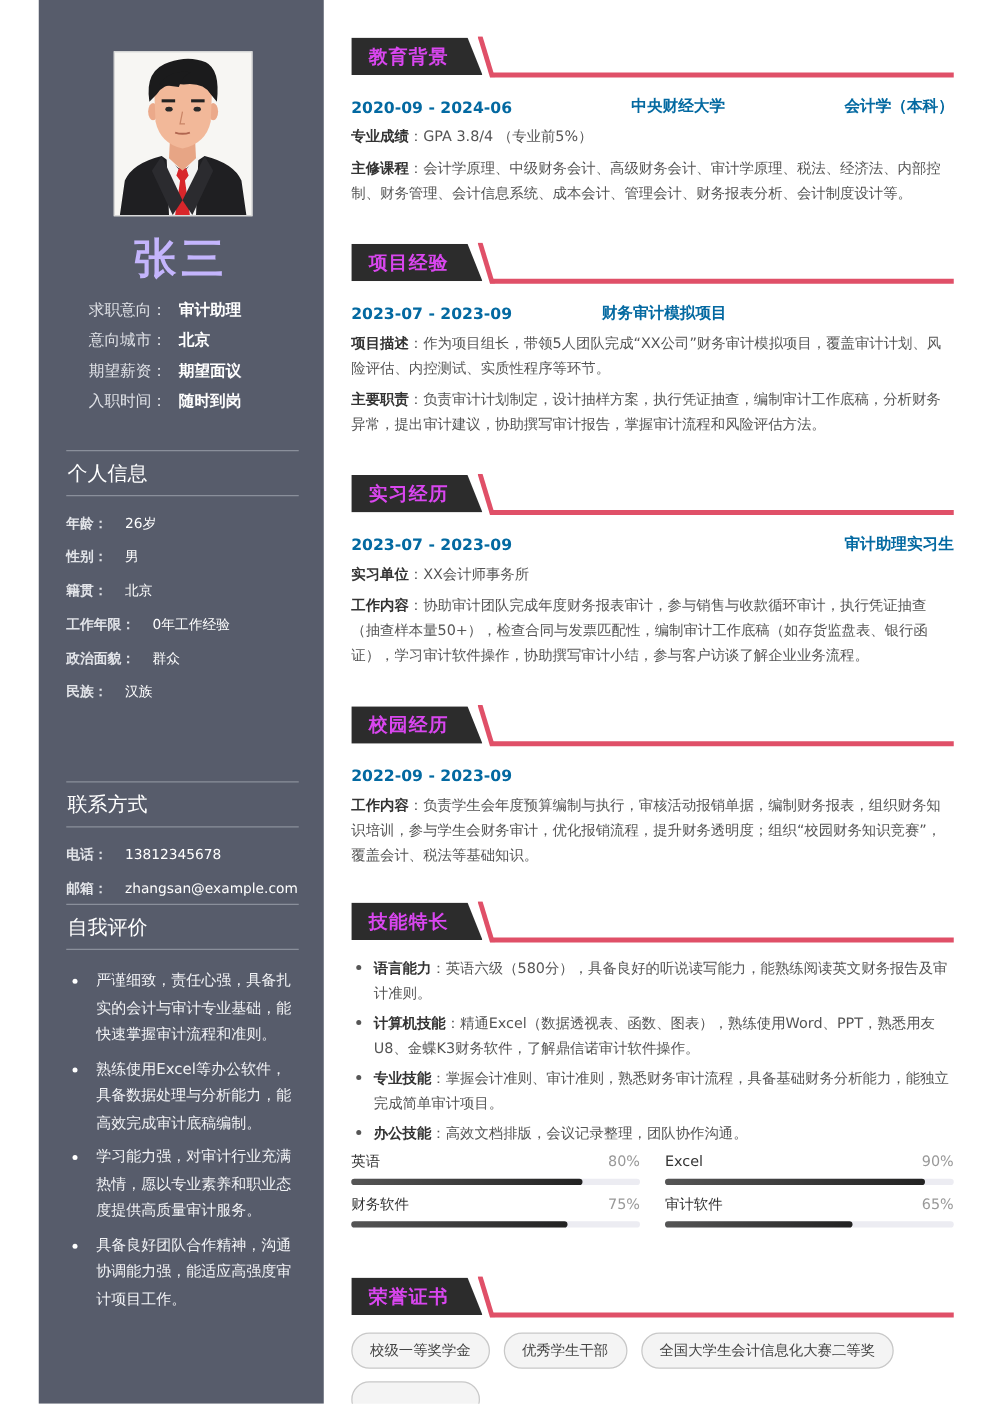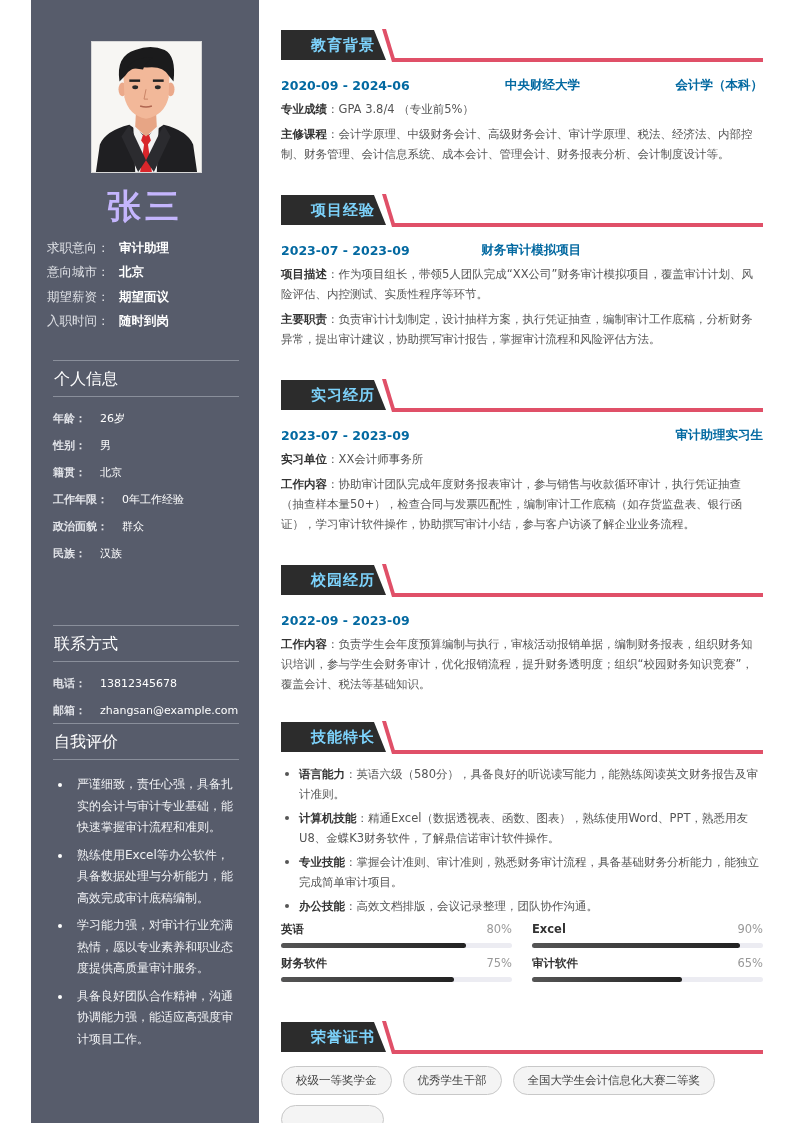--- a/index.html
+++ b/index.html
@@ -12,21 +12,21 @@
   }
   .photo {
     position: absolute; left: 60px; top: 41px; width: 111px; height: 132px;
     background: #f7f6f3; border: 1px solid #d8d8d8; overflow: hidden;
   }
   .photo svg { width: 100%; height: 100%; display: block; }
   .name {
     position: absolute; left: 0; top: 184px; width: 228px; text-align: center;
     font-size: 34px; font-weight: bold; letter-spacing: 4px; color: #c4b5fd;
   }
-  .intent { position: absolute; left: 16px; top: 236px; width: 190px; }
+  .intent { position: absolute; left: 40px; top: 236px; width: 190px; }
   .intent .row { display: flex; height: 24.5px; align-items: center; font-size: 12.5px; }
   .intent .k { color: #dfe1e6; width: 72px; }
   .intent .v { color: #fff; font-weight: bold; }
 
   .side-sec { position: absolute; left: 22px; width: 186px; }
   .side-sec .title {
     border-top: 1px solid #8a8f9b; border-bottom: 1px solid #8a8f9b;
     height: 37px; line-height: 36px; font-size: 16px; font-weight: normal; color: #fff; padding-left: 1px;
   }
   .info-list { padding-top: 8px; }
@@ -41,22 +41,22 @@
   }
   .eval-list li::before {
     content: ""; position: absolute; left: 5px; top: 9px; width: 4px; height: 4px; border-radius: 50%; background: #fff;
   }
 
   .main { position: absolute; left: 281px; top: 0; width: 482px; }
   .sec { position: absolute; left: 0; width: 482px; }
   .sec-head { position: relative; height: 32px; }
   .sec-head .tab {
     position: absolute; left: 0; top: 0; height: 30px; width: 105px;
-    background: #2c2c2c; color: #7dd3fc; font-size: 15px; font-weight: bold;
-    line-height: 30px; padding-left: 30px; letter-spacing: 1px;
+    background: #2c2c2c; color: #d946ef; font-size: 15px; font-weight: bold;
+    line-height: 30px; padding-left: 14px; letter-spacing: 1px;
     clip-path: polygon(0 0, 93px 0, 105px 30px, 0 30px);
   }
   .sec-head .slash {
     position: absolute; left: 101px; top: -1px; width: 14px; height: 33px;
     background: #e05068;
     clip-path: polygon(0 0, 4px 0, 14px 33px, 10px 33px);
   }
   .sec-head .line {
     position: absolute; left: 111px; top: 28px; right: 0; height: 4px; background: #e05068;
   }
@@ -66,21 +66,21 @@
   .para { font-size: 11.5px; line-height: 20px; color: #555; margin-top: 5px; }
   .para b { color: #333; }
 
   .skills { list-style: none; margin-top: 10px; }
   .skills li { position: relative; padding-left: 18px; font-size: 11.5px; line-height: 20px; color: #555; margin-bottom: 4px; }
   .skills li::before { content: ""; position: absolute; left: 4px; top: 8px; width: 4px; height: 4px; border-radius: 50%; background: #555; }
   .skills li b { color: #333; }
 
   .bars { display: grid; grid-template-columns: 231px 231px; column-gap: 20px; row-gap: 6px; margin-top: 4px; }
   .bar-item .bar-top { display: flex; justify-content: space-between; font-size: 11.5px; height: 18px; align-items: center; }
-  .bar-item .bar-top .lbl { font-weight: bold; color: #333; }
+  .bar-item .bar-top .lbl { font-weight: normal; color: #333; }
   .bar-item .bar-top .pct { color: #999; }
   .bar-track { height: 5px; background: #ececf2; border-radius: 3px; margin-top: 5px; position: relative; }
   .bar-fill { height: 5px; border-radius: 3px; background: linear-gradient(90deg, #555 0%, #222 100%); }
 
   .chips { display: flex; flex-wrap: wrap; gap: 10px 11px; margin-top: 12px; }
   .chip {
     border: 1px solid #c8c8c8; background: #f4f4f4; border-radius: 15px;
     font-size: 11.5px; color: #444; height: 29px; line-height: 27px; padding: 0 14px;
   }
 </style>

